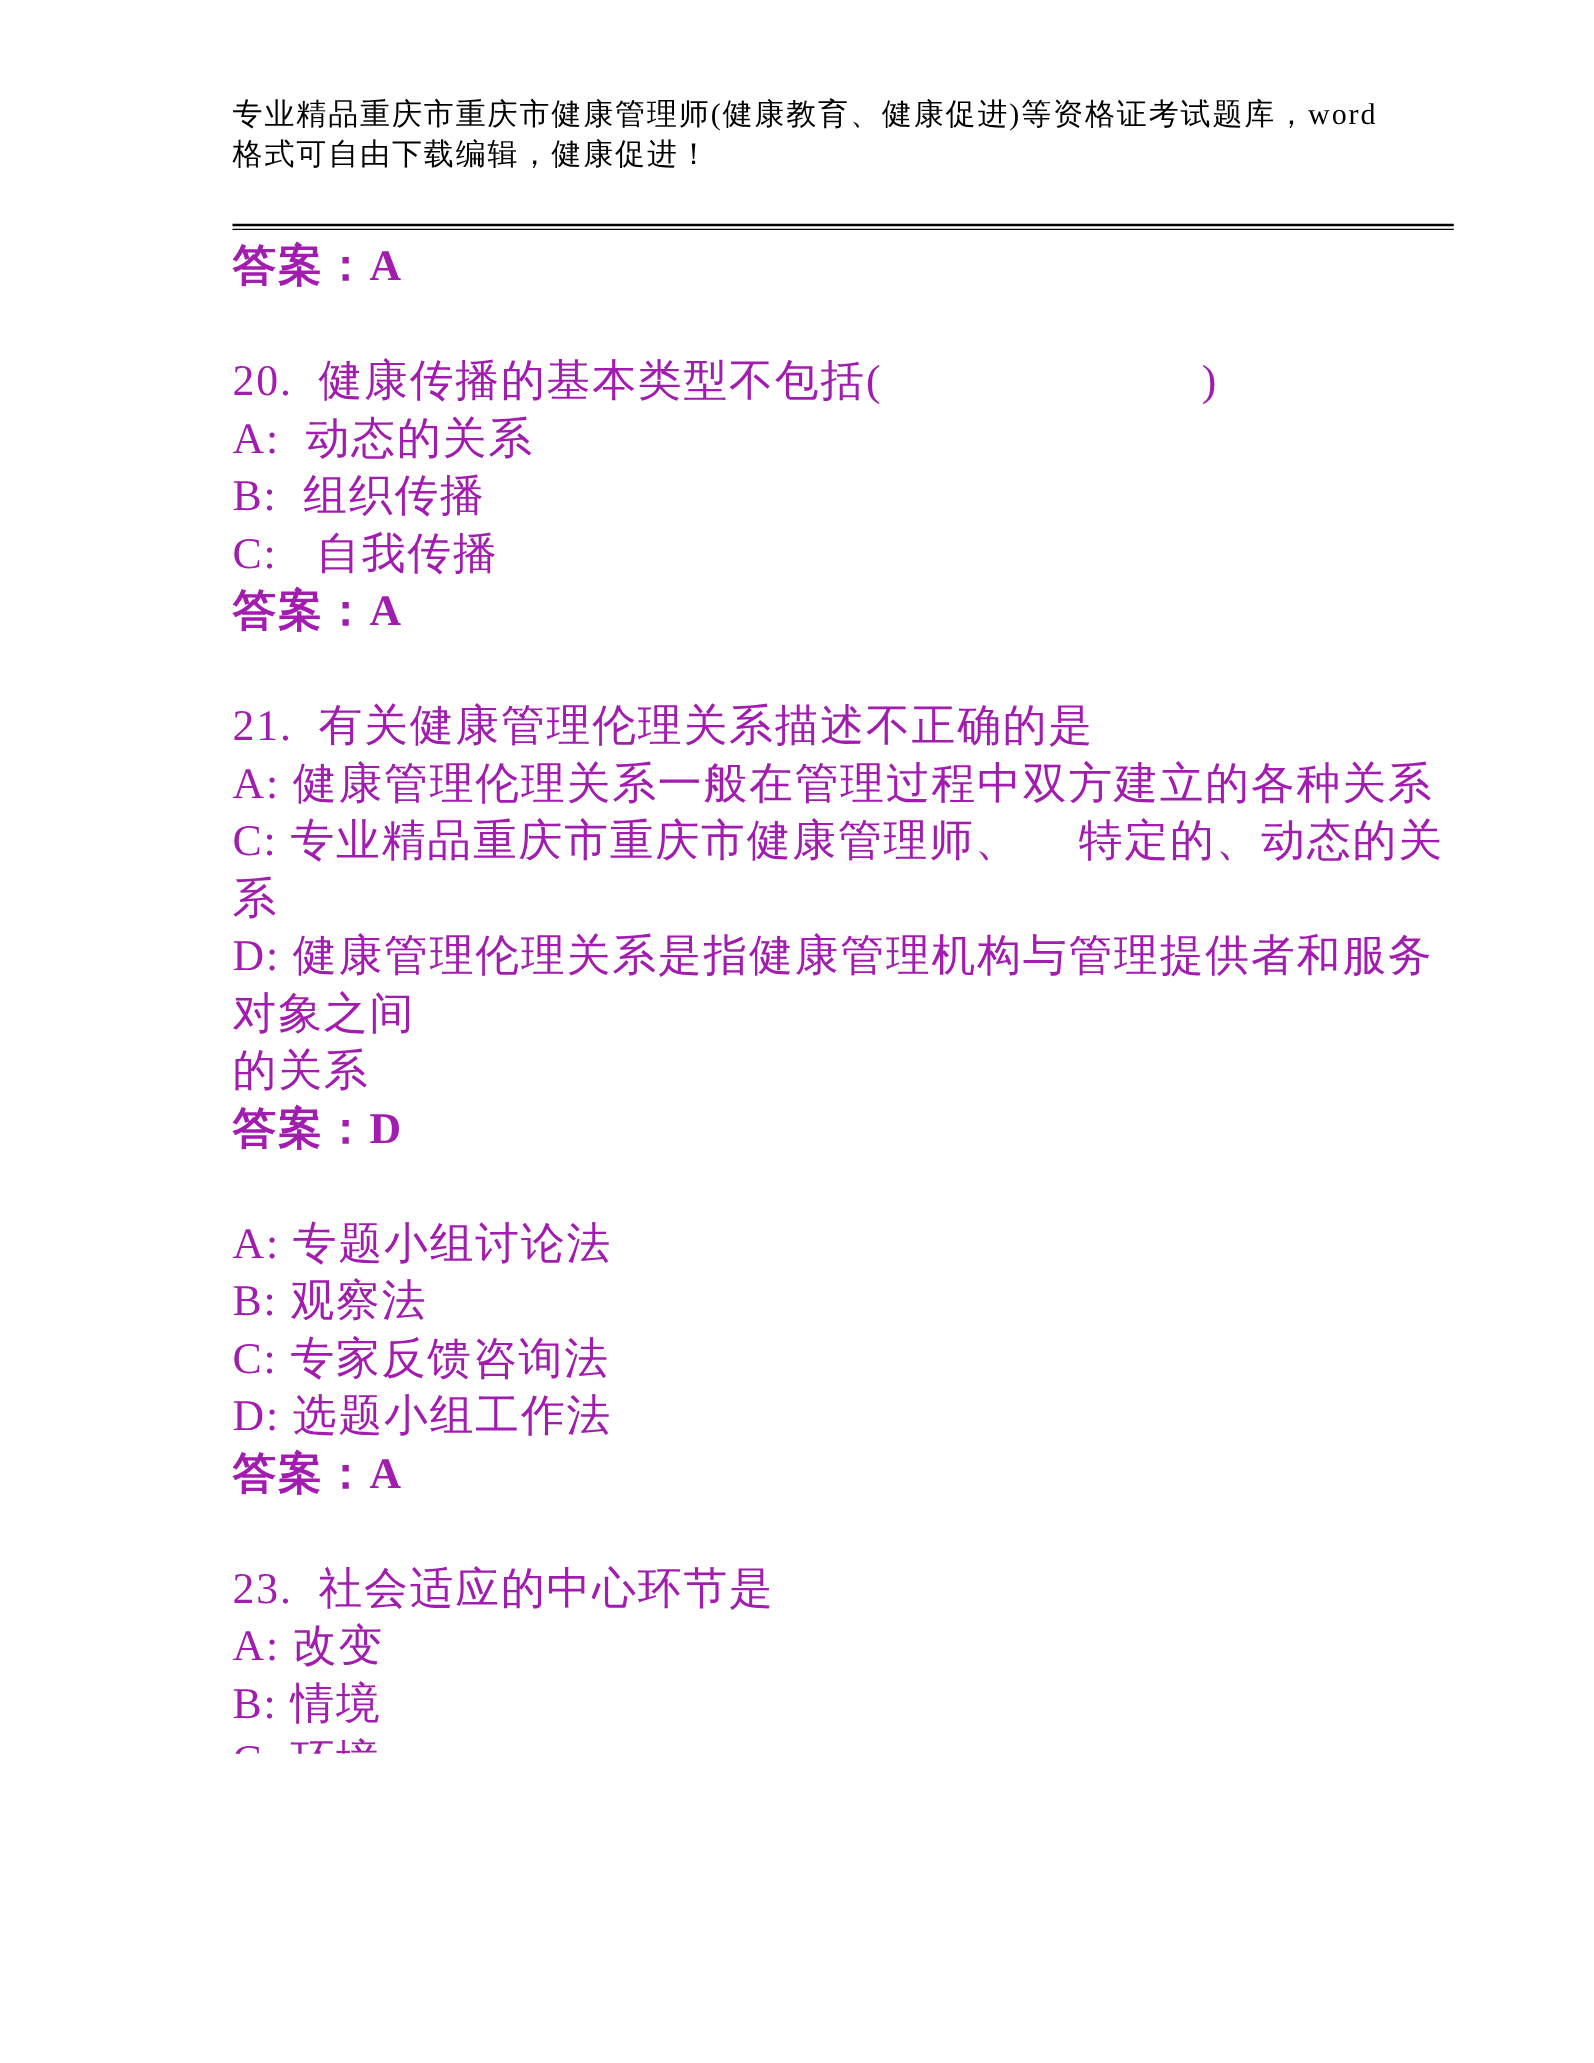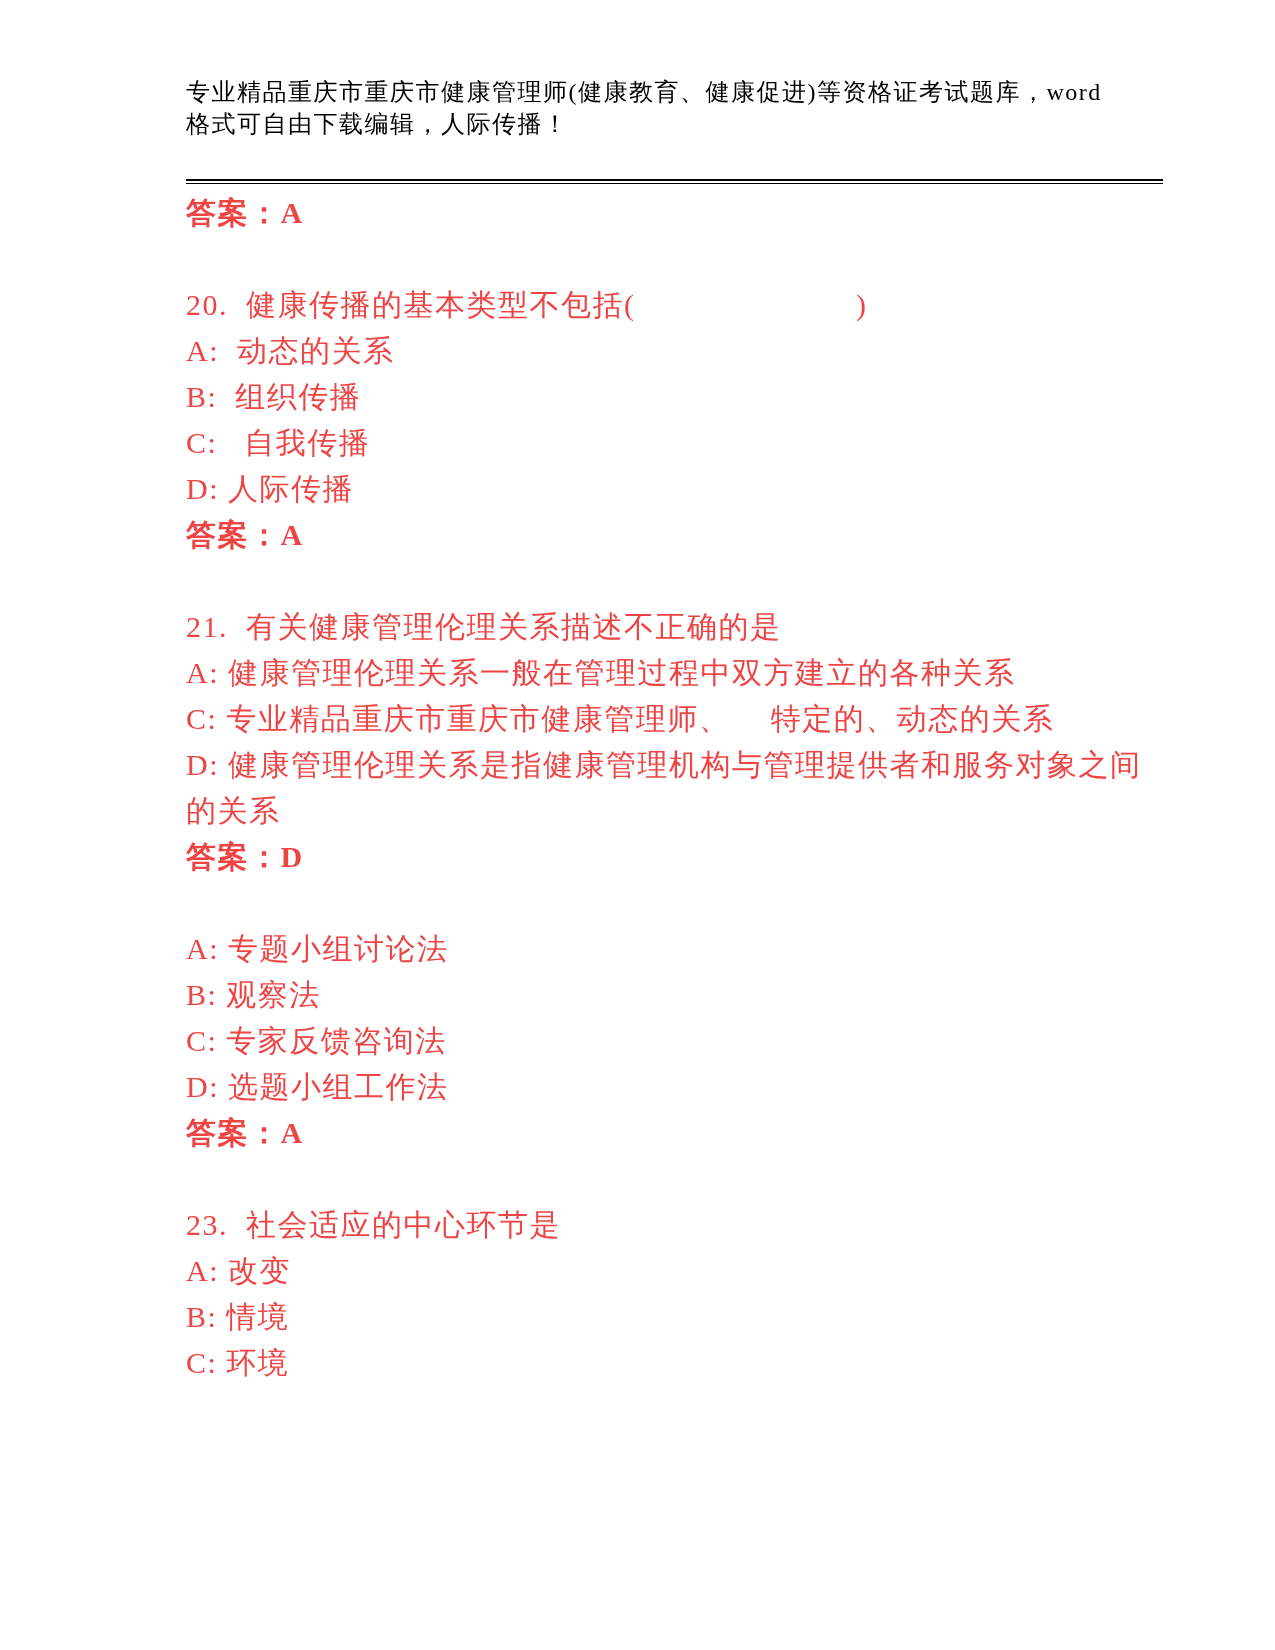--- a/index.html
+++ b/index.html
@@ -42,56 +42,55 @@
   
   .document-body {
     position: absolute;
     left: 186px;
     top: 190px;
     width: 980px;
   }
   .line {
     margin: 0;
     padding: 0;
-    font-size: 30px;
+    font-size: 35px;
     line-height: 46px;
     min-height: 46px;
     letter-spacing: 1.5px;
     white-space: pre-wrap;
-    color: #ef4444;
+    color: #a21caf;
     font-weight: normal;
   }
   .answer { font-weight: bold; }
   .blank  { }
 </style>
 </head>
 <body>
 
 <div class="page">
 
   <div class="page-header">
     <div class="header-line">专业精品重庆市重庆市健康管理师(健康教育、健康促进)等资格证考试题库，word</div>
-    <div class="header-line">格式可自由下载编辑，人际传播！</div>
+    <div class="header-line">格式可自由下载编辑，健康促进！</div>
   </div>
 
   <div class="header-rule">
     <div class="rule-thick"></div>
     <div class="rule-gap"></div>
     <div class="rule-thin"></div>
   </div>
 
   <div class="document-body">
 
   <p class="line answer">答案：A</p>
       <p class="line blank"></p>
       <p class="line question">20.  健康传播的基本类型不包括(　　　　　　　)</p>
       <p class="line option">A:  动态的关系</p>
       <p class="line option">B:  组织传播</p>
       <p class="line option">C:   自我传播</p>
-      <p class="line option">D: 人际传播</p>
       <p class="line answer">答案：A</p>
       <p class="line blank"></p>
       <p class="line question">21.  有关健康管理伦理关系描述不正确的是</p>
       <p class="line option">A: 健康管理伦理关系一般在管理过程中双方建立的各种关系</p>
       <p class="line option">C: 专业精品重庆市重庆市健康管理师、　 特定的、动态的关系</p>
       <p class="line option">D: 健康管理伦理关系是指健康管理机构与管理提供者和服务对象之间</p>
       <p class="line option-wrap">的关系</p>
       <p class="line answer">答案：D</p>
       <p class="line blank"></p>
       <p class="line option">A: 专题小组讨论法</p>

